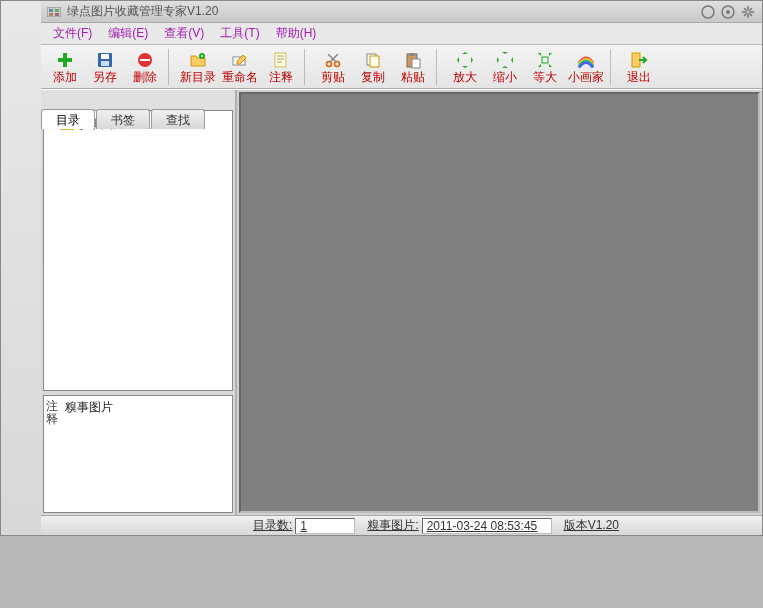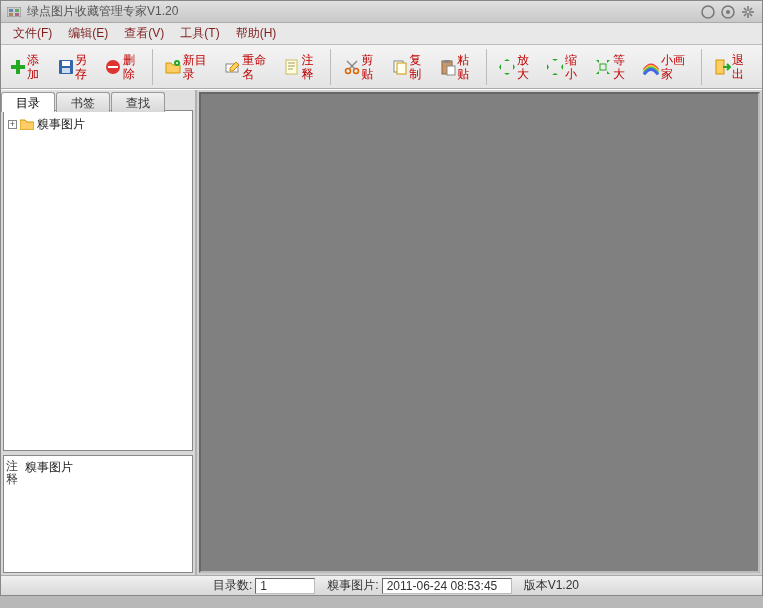--- a/index.html
+++ b/index.html
@@ -6,25 +6,26 @@
   body {
     font-family: "Microsoft YaHei", "SimSun", sans-serif;
     font-size: 12px;
     background: #b8b8b8;
     width: 763px;
     height: 608px;
     overflow: hidden;
   }
   .window {
     width: 763px;
-    height: 596px;
+    height: 536px;
     background: linear-gradient(to bottom, #e8e8e8, #d8d8d8);
     border: 1px solid #888;
     display: flex;
     flex-direction: column;
+    padding-left: 40px;
   }
   .titlebar {
     height: 22px;
     background: linear-gradient(to bottom, #e0e0e0, #c8c8c8);
     display: flex;
     align-items: center;
     padding: 0 6px;
     border-bottom: 1px solid #aaa;
   }
   .titlebar .app-icon {
@@ -42,34 +43,34 @@
     background: #e8e8e8;
     display: flex;
     align-items: center;
     padding: 0 4px;
     gap: 0;
     border-bottom: 1px solid #bbb;
   }
   .menu-item {
     padding: 2px 8px;
     cursor: pointer;
-    color: #7f1d1d;
+    color: #a21caf;
   }
   .toolbar {
     height: 44px;
     background: linear-gradient(to bottom, #f4f4f4, #e4e4e4);
     display: flex;
     align-items: center;
     padding: 2px 4px;
     gap: 0;
     border-bottom: 1px solid #aaa;
   }
   .tbtn {
     display: flex;
-    flex-direction: row;
+    flex-direction: column;
     align-items: center;
     justify-content: center;
     min-width: 40px;
     height: 40px;
     padding: 2px 3px;
     cursor: pointer;
     color: #c00;
     font-size: 12px;
   }
   .tbtn .ticon { width: 20px; height: 20px; display:flex; align-items:center; justify-content:center; }
@@ -99,21 +100,21 @@
     padding: 2px 14px;
     border: 1px solid #999;
     border-bottom: none;
     border-radius: 3px 3px 0 0;
     background: linear-gradient(to bottom,#f0f0f0,#d8d8d8);
     cursor: pointer;
     font-size: 12px;
     color: #333;
     margin-right: 1px;
     position: relative;
-    top: 2px;
+    top: 19px;
   }
   .tab.active {
     background: #fff;
     color: #000;
     z-index: 2;
   }
   .tree {
     flex: 1;
     background: #fff;
     border: 1px solid #888;
@@ -150,21 +151,21 @@
     height: 20px;
     background: linear-gradient(to bottom,#f0f0f0,#d8d8d8);
     border-top: 1px solid #aaa;
     display: flex;
     align-items: center;
     padding: 0 4px;
     gap: 4px;
     font-size: 12px;
     color: #333;
   }
-  .status-cell { display:flex; align-items:center; gap:3px; padding: 0 4px; }
+  .status-cell { display:flex; align-items:center; gap:3px; padding: 0 4px; text-decoration: underline; }
   .status-val {
     background: #fff;
     border: 1px inset #bbb;
     padding: 0 4px;
     min-width: 60px;
     height: 16px;
     line-height: 14px;
     font-size:12px;
   }
   .status-spacer { flex: 0 0 200px; }
@@ -405,18 +406,18 @@
   </div>
 
   <div class="statusbar">
     <div class="status-spacer"></div>
     <div class="status-cell">
       <span>目录数:</span>
       <span class="status-val">1</span>
     </div>
     <div class="status-cell">
       <span>糗事图片:</span>
-      <span class="status-val" style="min-width:130px">2011-06-24 08:53:45</span>
+      <span class="status-val" style="min-width:130px">2011-03-24 08:53:45</span>
     </div>
     <div class="status-cell">版本V1.20</div>
   </div>
 
 </div>
 
 </body></html>

